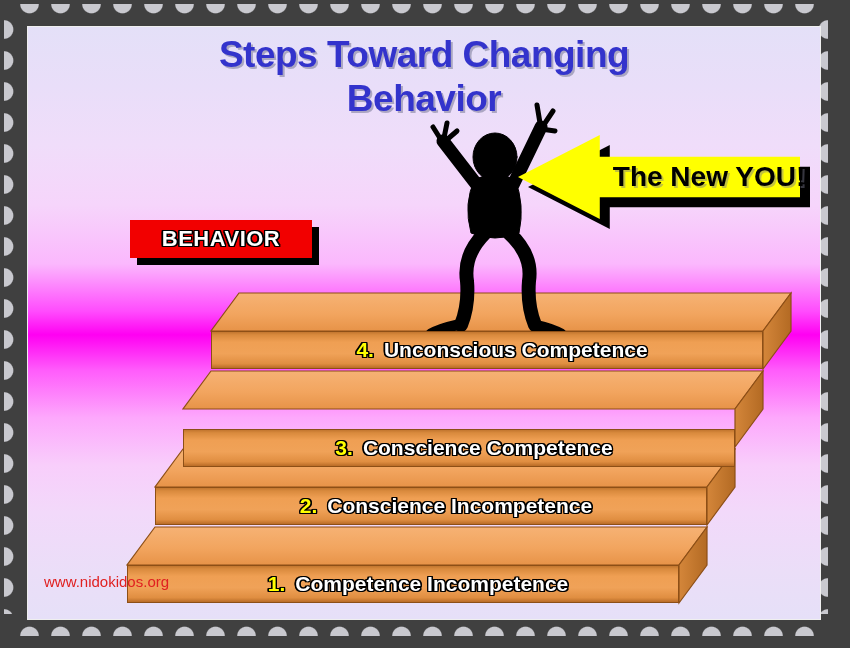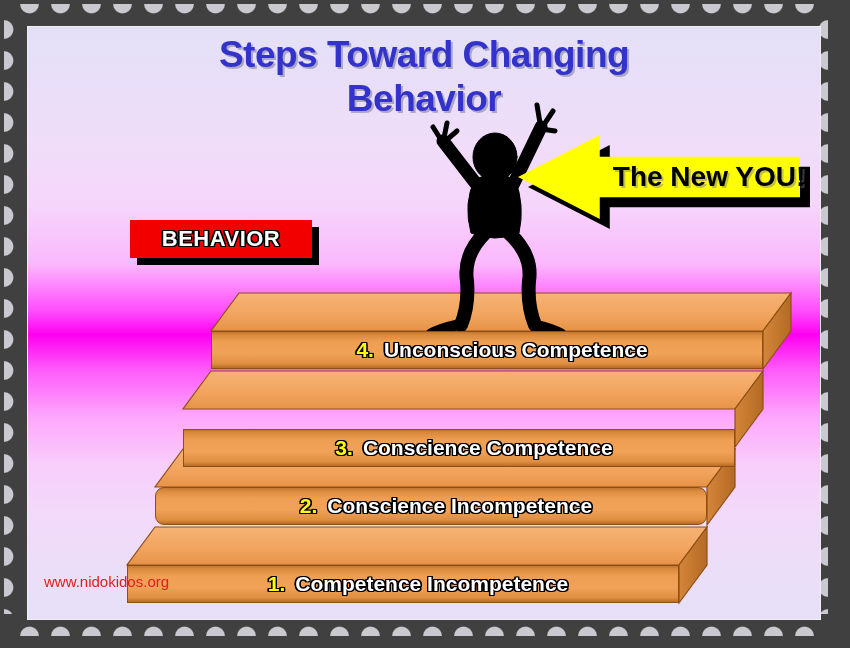--- a/index.html
+++ b/index.html
@@ -178,21 +178,21 @@
       </div>
     </div>
 
     <div class="step">
       <div class="face" style="left:155px;top:382px;width:552px;height:38px;margin-top:20px;">
         <span class="step-text"><span class="step-num">3.</span><span>Conscience Competence</span></span>
       </div>
     </div>
 
     <div class="step">
-      <div class="face" style="left:127px;top:460px;width:552px;height:38px;border-radius:9px;">
+      <div class="face" style="left:127px;top:460px;width:552px;height:38px;">
         <span class="step-text"><span class="step-num">2.</span><span>Conscience Incompetence</span></span>
       </div>
     </div>
 
     <div class="step">
       <div class="face" style="left:99px;top:538px;width:552px;height:38px;">
         <span class="step-text"><span class="step-num">1.</span><span>Competence Incompetence</span></span>
       </div>
     </div>
 

